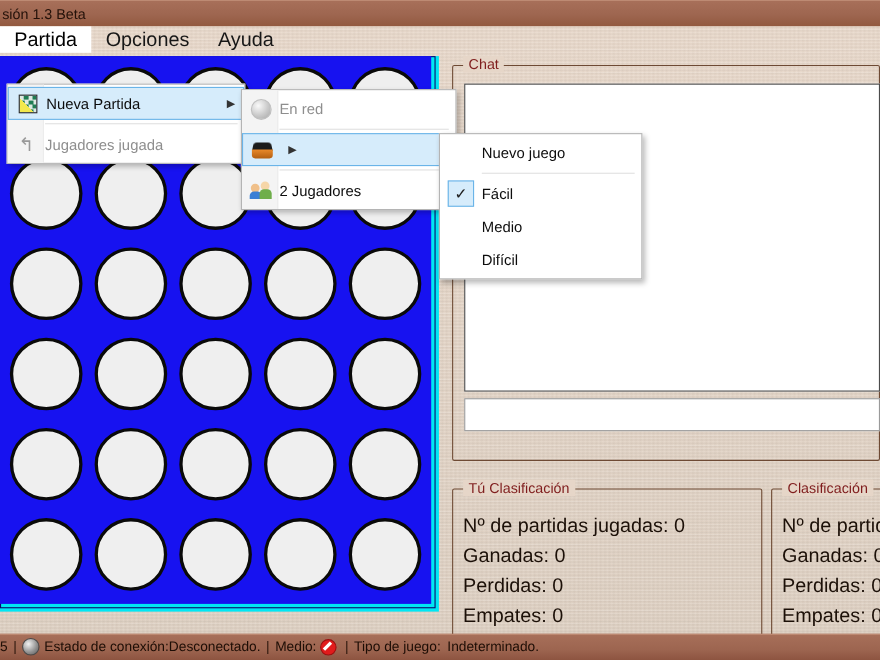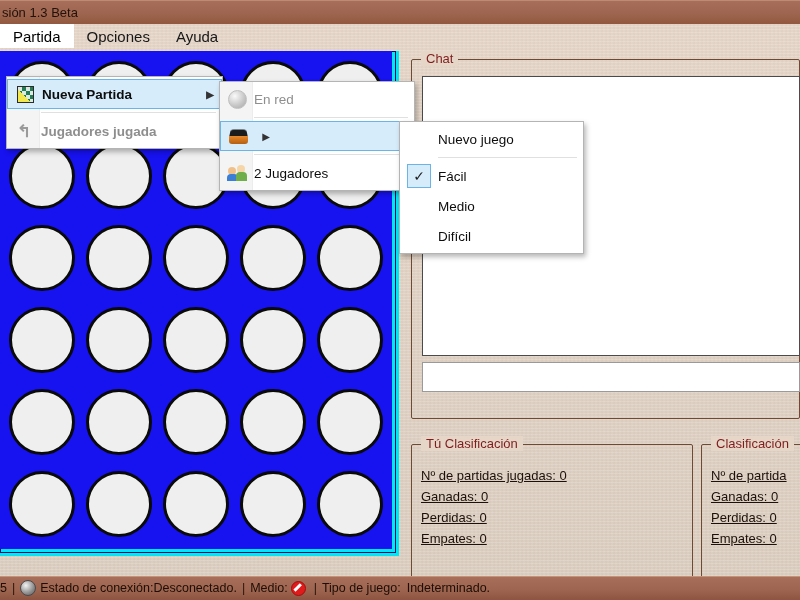--- a/index.html
+++ b/index.html
@@ -24,21 +24,21 @@
     position:absolute;left:0;top:24px;width:800px;height:552px;
     background:
       repeating-linear-gradient(0deg, rgba(255,255,255,.16) 0px, rgba(255,255,255,.0) 1px, rgba(0,0,0,.035) 2px, rgba(255,255,255,.0) 3px),
       repeating-linear-gradient(90deg, rgba(255,255,255,.08) 0px, rgba(0,0,0,.02) 2px, rgba(255,255,255,.05) 4px),
       linear-gradient(180deg,#e8d8ca 0%,#ded0c2 100%);
   }
   
   #menubar{
     position:absolute;left:0;top:0;width:800px;height:24px;
     display:flex;align-items:stretch;
-    font-size:15px;color:#171717;
+    font-size:18px;color:#171717;
   }
   #menubar .mi{
     padding:3px 13px 2px 13px;display:flex;align-items:center;
     white-space:nowrap;cursor:default;
   }
   #menubar .mi.open{background:#ffffff;color:#000;}
   
   #boardwrap{
     position:absolute;left:0;top:27px;width:399px;height:505px;
     background:#00e7f4;
@@ -85,23 +85,22 @@
   }
   #chatinput{
     position:absolute;left:10px;top:302px;right:-1px;height:30px;
     background:#fff;border:1.5px solid #9a9a9a;box-sizing:border-box;
     font-family:"Liberation Sans",sans-serif;font-size:13px;
     padding:3px 5px;outline:none;
   }
   #statsA{left:8px;top:393px;width:282px;height:136px;}
   #statsB{left:298px;top:393px;width:160px;height:136px;}
   .statline{
-    font-size:13px;color:#1c1008;white-space:nowrap;
+    font-size:18px;color:#1c1008;white-space:nowrap;
     margin:0 0 6px 9px;
-    text-decoration:underline;
   }
   .statlines{padding-top:23px;}
   
   #statusbar{
     position:absolute;left:0;top:576px;width:800px;height:24px;
     background:linear-gradient(180deg,#a8705a 0%,#9d6550 60%,#8d5440 100%);
     box-shadow:inset 0 1px 0 #c49179;
     display:flex;align-items:center;
     font-size:12.5px;color:#1d0d05;white-space:nowrap;
   }
@@ -145,21 +144,21 @@
   .menu .arr{
     width:22px;min-width:22px;display:flex;align-items:center;justify-content:center;
     font-size:10px;color:#333;
   }
   .menu .divider{height:1px;background:#e0e0e0;margin:3px 6px 3px 34px;}
   .menu .gutter{
     position:absolute;left:0;top:0;bottom:0;width:32px;background:#f4f4f4;
     border-right:1px solid #ececec;
   }
   
-  #menu1{left:6px;top:52px;width:215px;font-weight:bold;}
+  #menu1{left:6px;top:52px;width:215px;}
   #menu1 .row{padding-left:0;}
   
   #menu2{left:219px;top:57px;width:194px;}
   
   #menu3{left:399px;top:97px;width:183px;}
   #menu3 .row{padding-left:0;}
   #menu3 .ic{width:38px;min-width:38px;}
   #menu3 .divider{margin-left:38px;}
   
   .ic-board{

